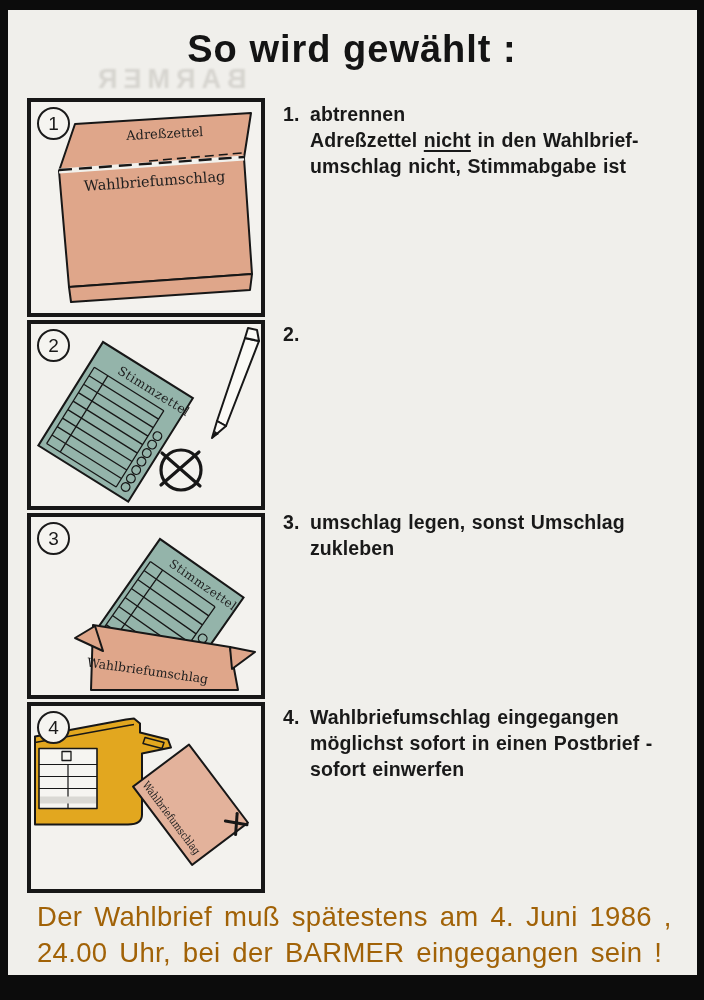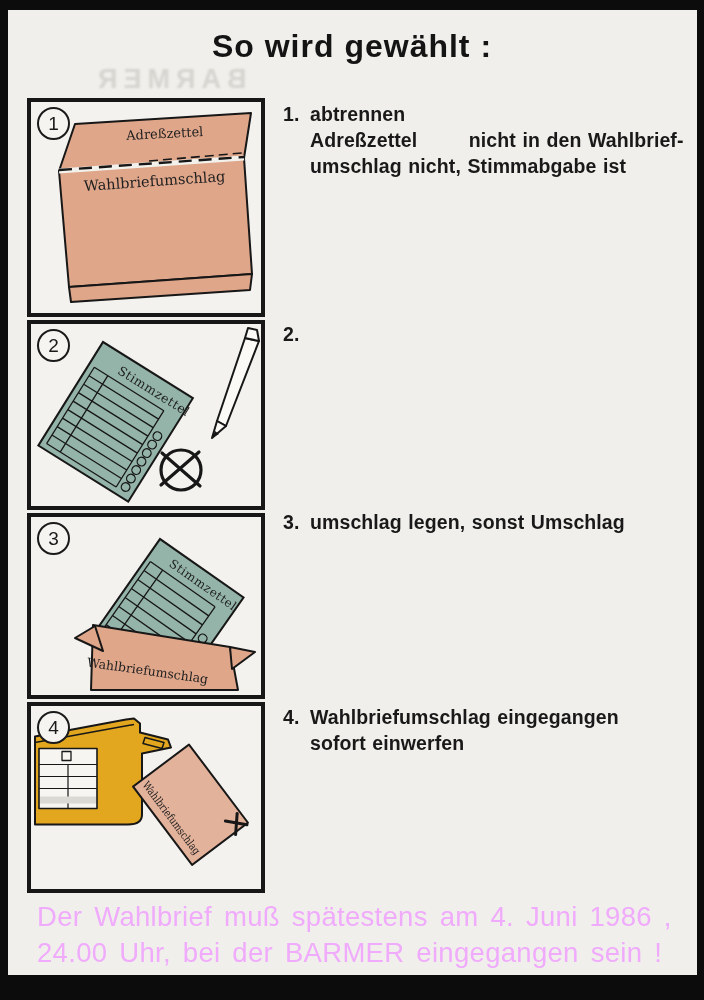--- a/index.html
+++ b/index.html
@@ -7,21 +7,21 @@
     width:704px;height:1000px;position:relative;overflow:hidden;
     background:#0c0c0c;
     font-family:"Liberation Sans",sans-serif;
   }
   .paper{
     position:absolute;left:8px;top:10px;width:689px;height:965px;
     background:var(--paper,#f0efeb);
   }
   .title{
     position:absolute;left:0;right:0;top:28px;text-align:center;
-    font-weight:bold;font-size:32px;letter-spacing:1px;color:#141414;
+    font-weight:bold;font-size:38px;letter-spacing:1px;color:#141414;
   }
   .ghost{
     position:absolute;left:92px;top:64px;
     transform:scaleX(-1);
     font-weight:bold;font-size:27px;letter-spacing:6px;
     color:rgba(125,120,108,0.22);filter:blur(1px);
     user-select:none;
   }
   .panel{
     position:absolute;left:27px;width:238px;
@@ -43,24 +43,24 @@
   .step{
     position:absolute;left:283px;display:flex;
     color:#191919;font-weight:bold;font-size:19.5px;line-height:26px;
     letter-spacing:.1px;word-spacing:1px;
   }
   .step .num{width:27px;flex:none;}
   #step1{top:101px}
   #step2{top:321px}
   #step3{top:509px}
   #step4{top:704px}
-  .u{text-decoration-thickness:2px;text-underline-offset:3px;margin-left:45px;}
+  .u{text-decoration:underline;text-decoration-thickness:2px;text-underline-offset:3px;}
   .footer{
     position:absolute;left:37px;top:899px;
-    font-size:27.5px;line-height:36px;color:#f0abfc;
+    font-size:27.5px;line-height:36px;color:#a16207;
     letter-spacing:.3px;word-spacing:4px;font-weight:400;
   }
   
   .s-ink{stroke:var(--ink,#171717);}
   .f-env{fill:var(--envelope-salmon,#dfa68a);}
   .f-envl{fill:var(--envelope-light,#e3b29b);}
   .f-teal{fill:var(--ballot-teal,#94b4aa);}
   .f-amber{fill:var(--mailbox-amber,#e2a71f);}
   .f-white{fill:#fbfaf6;}
   .lbl{font-family:"DejaVu Serif",serif;fill:#1e1e1e;}
@@ -180,27 +180,29 @@
 </div>
 
 <div class="step" id="step2">
   <span class="num">2.</span>
 </div>
 
 <div class="step" id="step3">
   <span class="num">3.</span>
   <div>
     <div>umschlag legen, sonst Umschlag</div>
+    <div>zukleben</div>
   </div>
 </div>
 
 <div class="step" id="step4">
   <span class="num">4.</span>
   <div>
     <div>Wahlbriefumschlag eingegangen</div>
+    <div>möglichst sofort in einen Postbrief -</div>
     <div>sofort einwerfen</div>
   </div>
 </div>
 
 <div class="footer">
   <div>Der Wahlbrief muß spätestens am 4. Juni 1986 ,</div>
   <div>24.00 Uhr, bei der BARMER eingegangen sein !</div>
 </div>
 
 </body></html>

